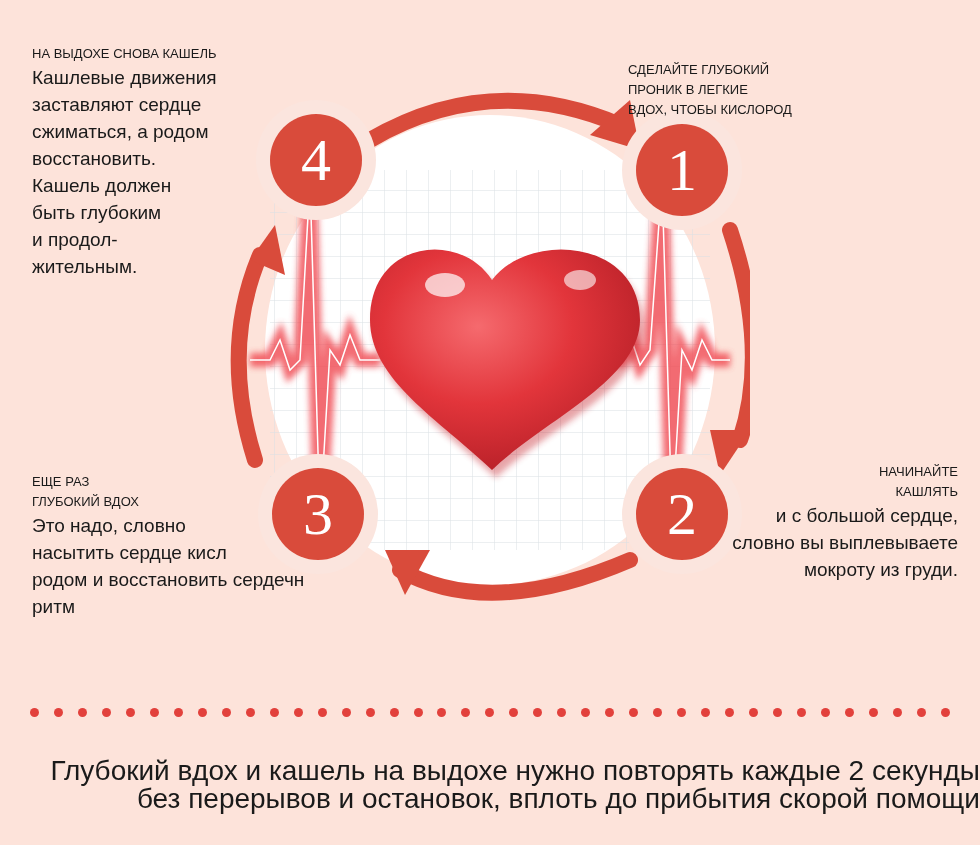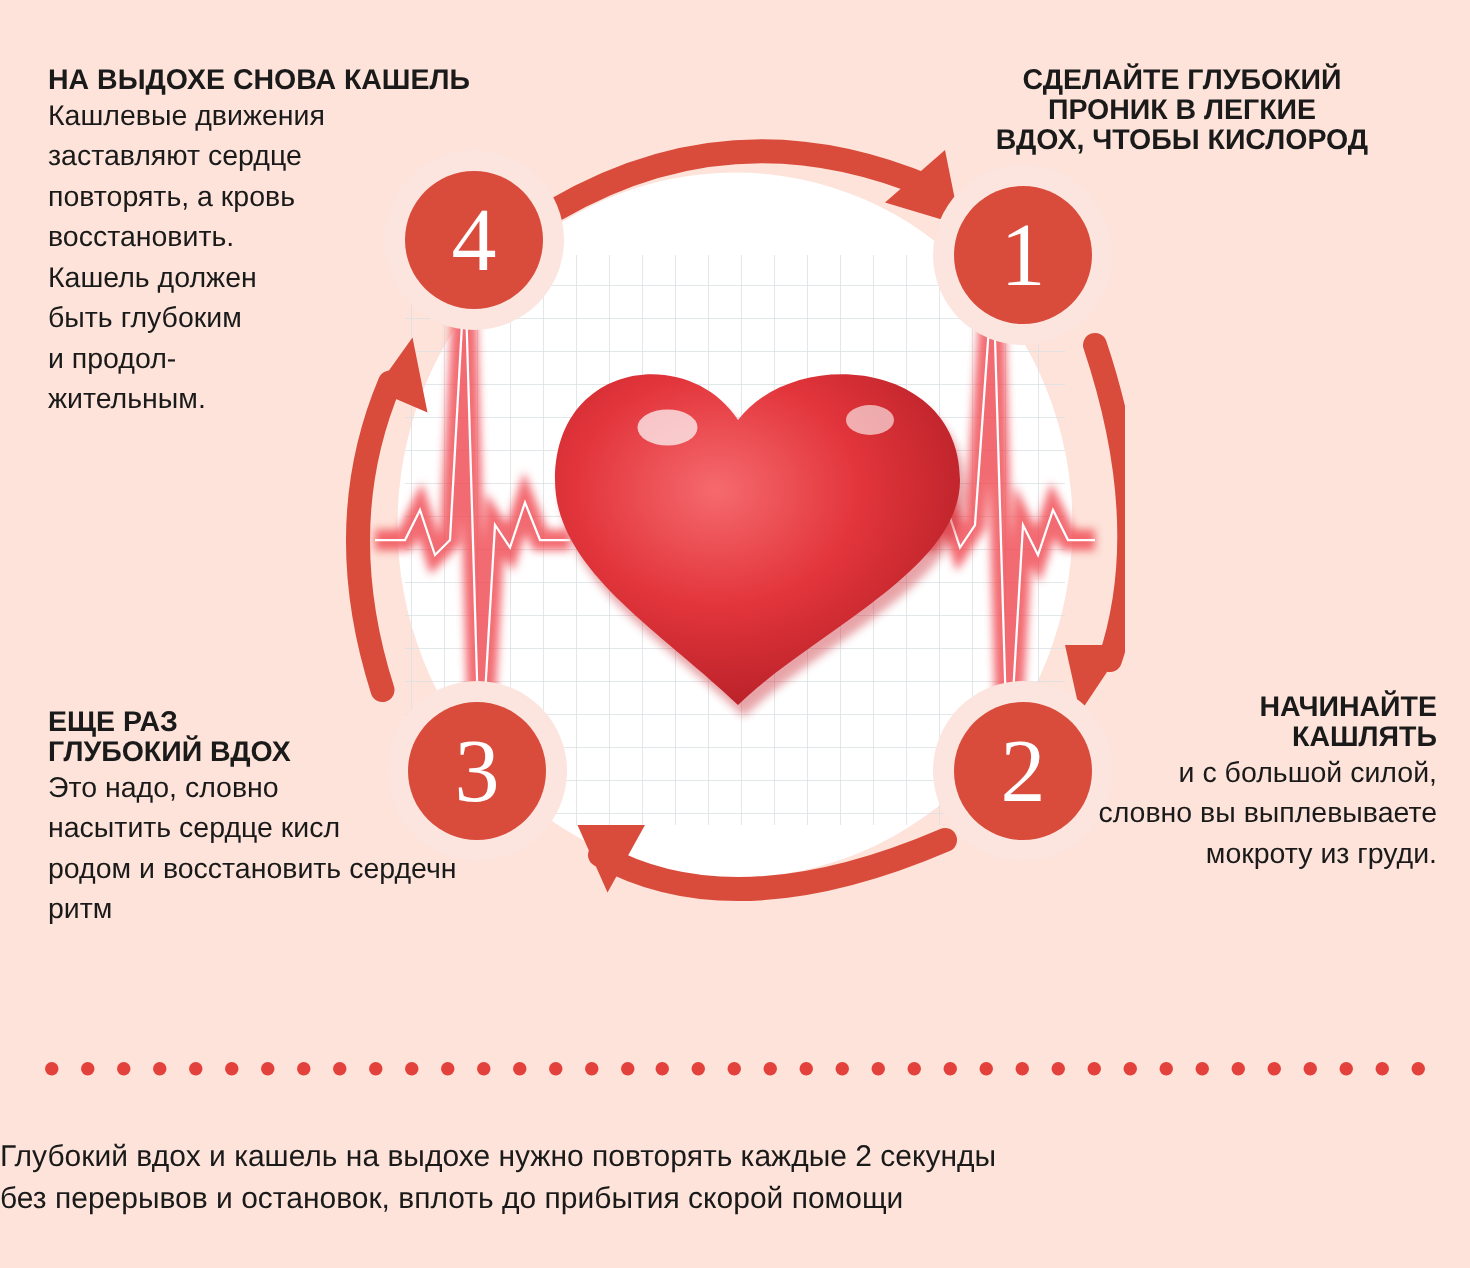--- a/index.html
+++ b/index.html
@@ -1,26 +1,26 @@
 <!DOCTYPE html>
 <html><head>
 <meta charset="utf-8">
 <style>
   html,body{margin:0;padding:0;}
   body{width:980px;height:845px;background:#fde3da;position:relative;overflow:hidden;font-family:"Liberation Sans",sans-serif;color:#1a1a1a;}
   .abs{position:absolute;}
-  .title{font-weight:bold;font-size:19px;line-height:20px;text-transform:uppercase;}
+  .title{font-weight:normal;font-size:13px;line-height:20px;text-transform:uppercase;}
   .body{font-size:19px;line-height:27px;}
   .block-tl{left:32px;top:44px;width:330px;}
-  .block-tr{right:32px;top:44px;width:320px;text-align:center;}
+  .block-tr{right:32px;top:60px;width:320px;text-align:left;}
   .block-bl{left:32px;top:472px;width:400px;}
   .block-br{right:22px;top:462px;width:340px;text-align:right;}
   .dots{left:30px;top:708px;width:920px;height:14px;display:flex;justify-content:space-between;}
   .dot{width:9px;height:9px;border-radius:50%;background:#e2413c;}
-  .footer{left:0;top:757px;width:980px;text-align:left;font-size:20px;line-height:28px;font-family:"Liberation Sans",sans-serif;}
+  .footer{left:0;top:757px;width:980px;text-align:right;font-size:28px;line-height:28px;font-family:"Liberation Sans",sans-serif;}
   .stage{left:230px;top:80px;width:520px;height:540px;}
   .num{position:absolute;width:92px;height:92px;border-radius:50%;background:#d94b3b;box-shadow:0 0 0 14px #fbe5de;color:#fff;font-family:"Liberation Serif",serif;font-size:60px;line-height:92px;text-align:center;}
 </style>
 </head>
 <body>
 
 <div class="abs stage">
   <svg width="520" height="540" viewBox="0 0 520 540">
     <defs>
       <pattern id="grid" width="22" height="22" patternUnits="userSpaceOnUse">
@@ -71,21 +71,21 @@
   <div class="num" style="left:406px;top:44px;">1</div>
   <div class="num" style="left:42px;top:388px;">3</div>
   <div class="num" style="left:406px;top:388px;">2</div>
 </div>
 
 <div class="abs block-tl">
   <div class="title">НА ВЫДОХЕ СНОВА КАШЕЛЬ</div>
   <div class="body">
     <div>Кашлевые движения</div>
     <div>заставляют сердце</div>
-    <div>повторять, а кровь</div>
+    <div>сжиматься, а родом</div>
     <div>восстановить.</div>
     <div>Кашель должен</div>
     <div>быть глубоким</div>
     <div>и продол-</div>
     <div>жительным.</div>
   </div>
 </div>
 
 <div class="abs block-tr">
   <div class="title">СДЕЛАЙТЕ ГЛУБОКИЙ</div>
@@ -101,21 +101,21 @@
     <div>насытить сердце кисл</div>
     <div>родом и восстановить сердечн</div>
     <div>ритм</div>
   </div>
 </div>
 
 <div class="abs block-br">
   <div class="title">НАЧИНАЙТЕ</div>
   <div class="title">КАШЛЯТЬ</div>
   <div class="body">
-    <div>и с большой силой,</div>
+    <div>и с большой сердце,</div>
     <div>словно вы выплевываете</div>
     <div>мокроту из груди.</div>
   </div>
 </div>
 
 <div class="abs dots" id="dots">
     <span class="dot"></span>
     <span class="dot"></span>
     <span class="dot"></span>
     <span class="dot"></span>

